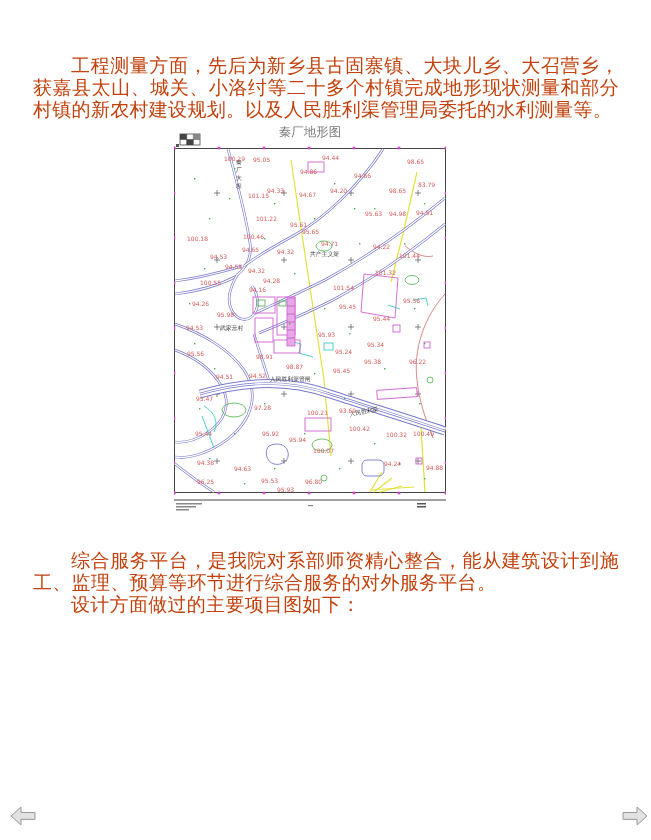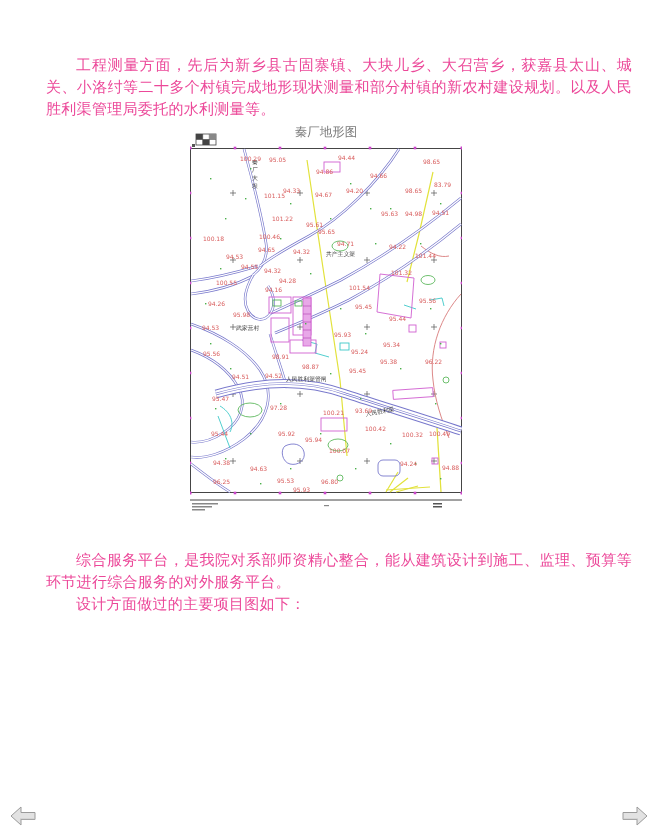--- a/index.html
+++ b/index.html
@@ -1,28 +1,28 @@
 <!DOCTYPE html>
 <html><head>
 <meta charset="utf-8">
 <style>
   html,body{margin:0;padding:0;}
   body{
     width:651px;height:840px;background:#ffffff;position:relative;overflow:hidden;
     font-family:"DejaVu Sans","Liberation Sans",sans-serif;
   }
   .para{
-    position:absolute;left:46px;width:586px;
-    font-size:15px;line-height:22px;color:#ec4899;
+    position:absolute;left:33px;width:586px;
+    font-size:19px;line-height:22px;color:#c2410c;
     text-align:justify;letter-spacing:.3px;
   }
   .para p{margin:0;text-indent:2em;}
   #para-top{top:54px;}
   #para-bottom{top:537px;margin-top:12px;}
-  .map-figure{position:absolute;left:186px;top:124px;width:280px;height:404px;}
+  .map-figure{position:absolute;left:170px;top:124px;width:280px;height:404px;}
   .map-title{text-align:center;font-size:12.5px;color:#7a7a7a;height:16px;line-height:16px;}
   .map-svg-wrap{position:absolute;left:4px;top:8px;width:272px;height:382px;}
   svg .elev{fill:#d85c5c;font-size:6px;}
   svg .place{fill:#333333;font-size:5.8px;}
   svg .road{stroke:#7878cc;stroke-width:2.6;fill:none;}
   svg .road-core{stroke:#ffffff;stroke-width:1.3;fill:none;}
   svg .canal{stroke:#7878cc;stroke-width:9;fill:none;}
   svg .canal-core{stroke:#ffffff;stroke-width:7;fill:none;}
   svg .thinblue{stroke:#7878cc;stroke-width:.9;fill:none;}
   svg .yel{stroke:#e2e23c;stroke-width:1.2;fill:none;}

